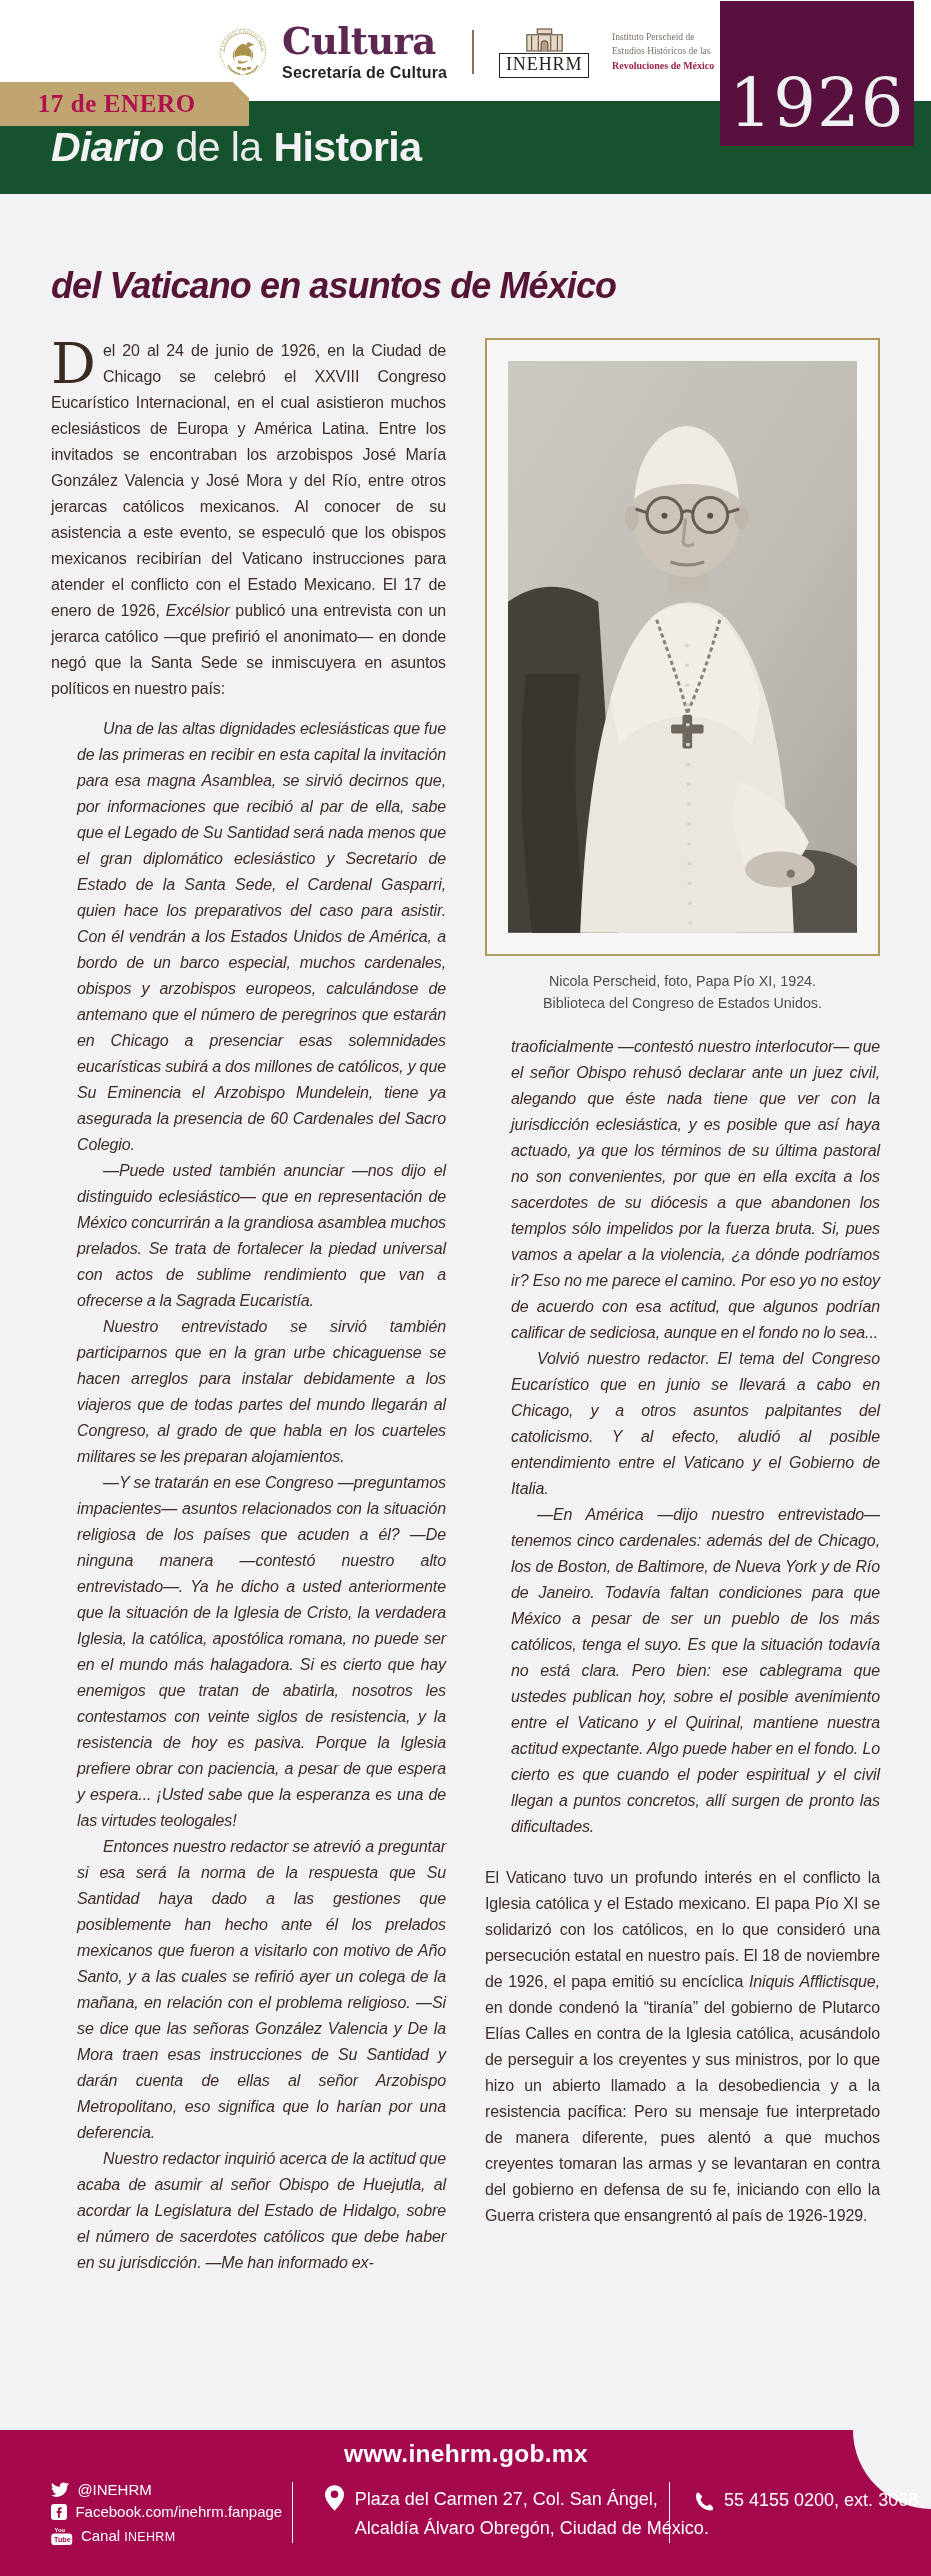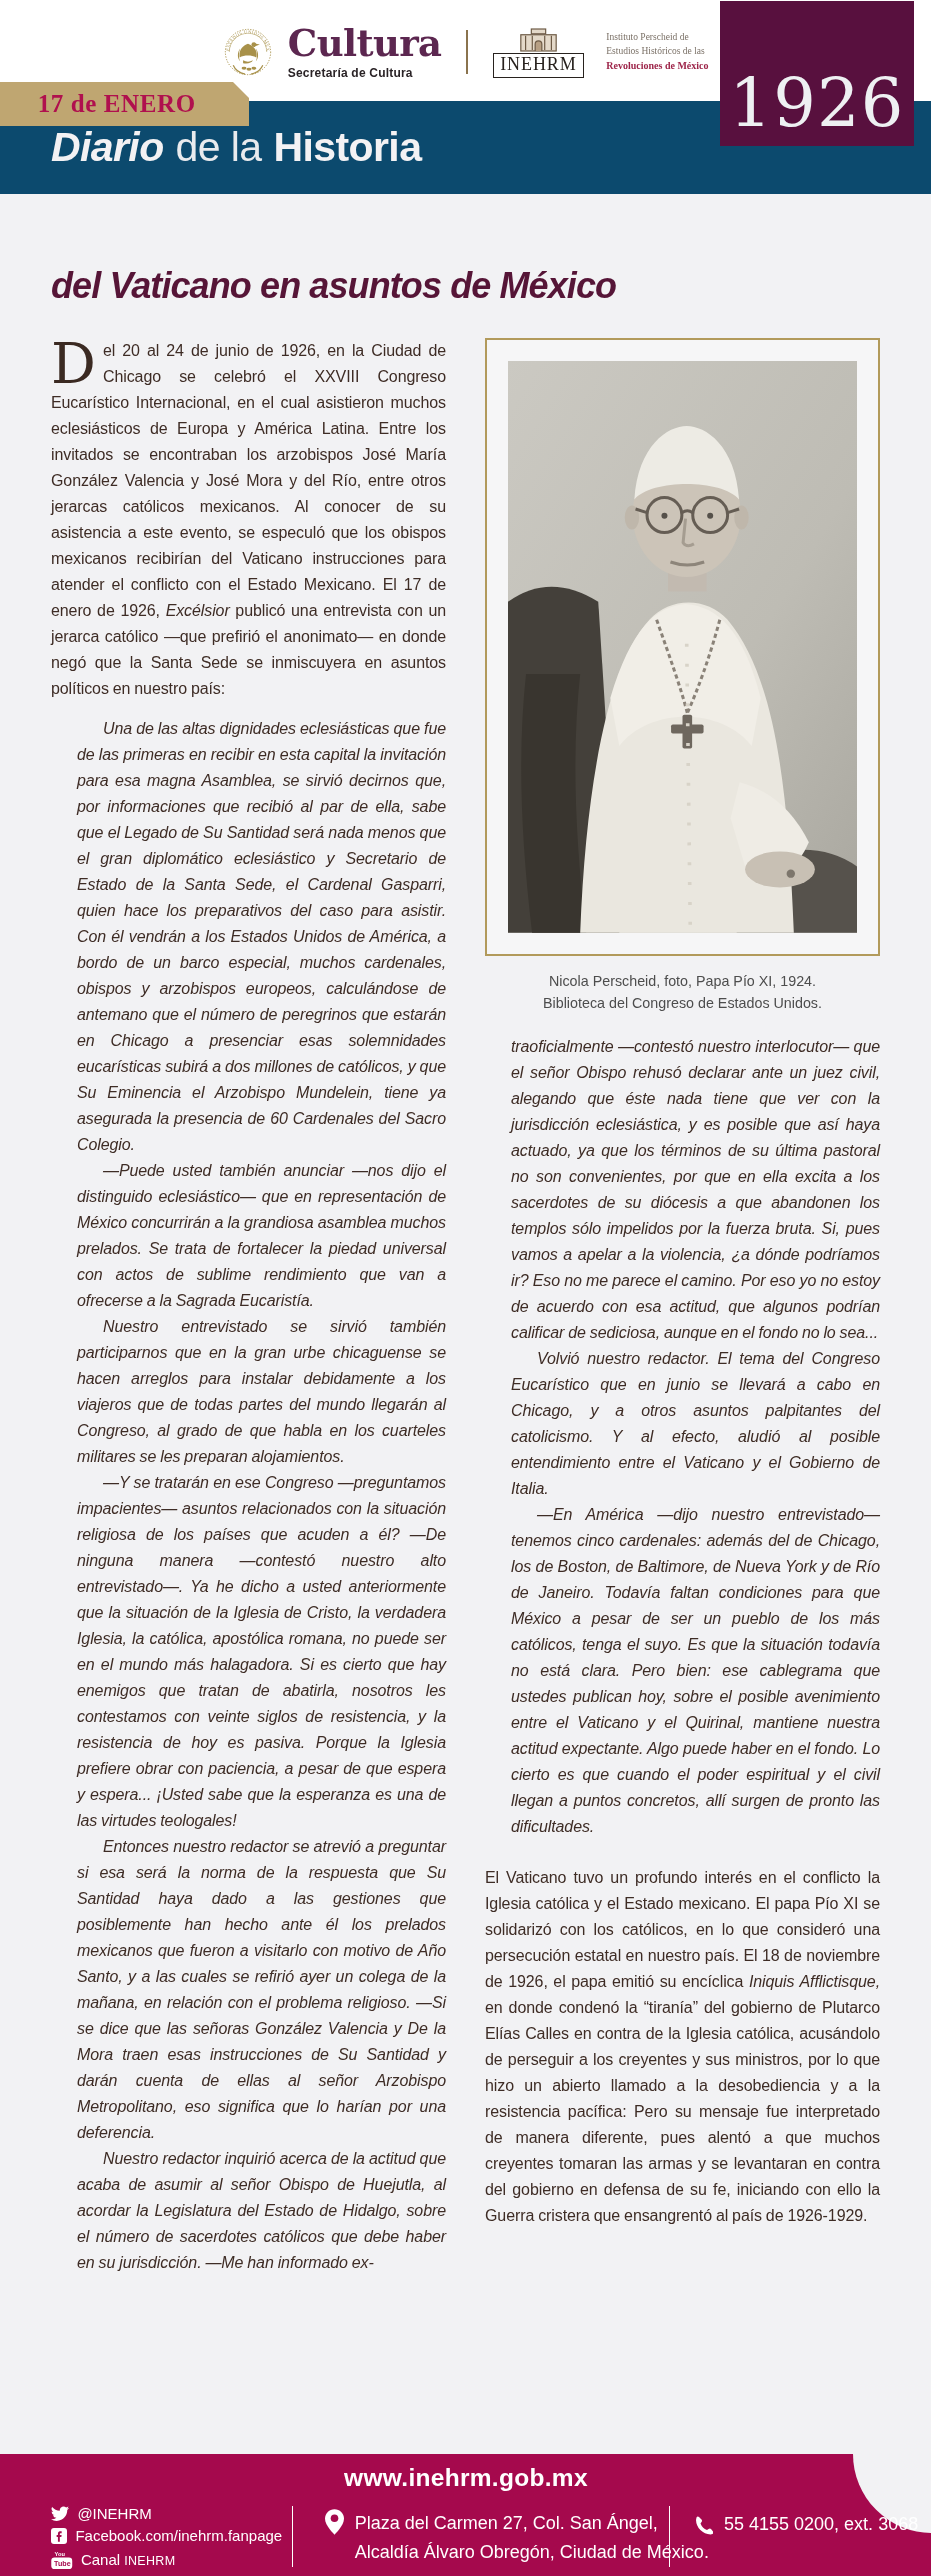--- a/index.html
+++ b/index.html
@@ -6,28 +6,28 @@
   html,body { background:#e8e8ea; }
   .page {
     position:relative; width:932px; height:2576px; margin:0 auto;
     background:#f2f2f4; overflow:hidden;
     font-family:"Liberation Sans", sans-serif; color:#3e2c25;
   }
   
   .masthead { position:absolute; top:0; left:0; right:0; height:101px; background:#ffffff; }
   .logo-row { height:100%; display:flex; align-items:center; justify-content:center; gap:14.3px; padding-top:3.6px; }
   .cultura-word { font-family:"DejaVu Serif", serif; font-weight:800; font-size:37px; color:#5c2750; line-height:1; letter-spacing:-0.6px; }
-  .cultura-sub { font-size:12px; font-weight:700; color:#2a2326; margin-top:4.2px; letter-spacing:0.2px; }
+  .cultura-sub { font-size:16px; font-weight:700; color:#2a2326; margin-top:4.2px; letter-spacing:0.2px; }
   .logo-divider { width:1.8px; height:44px; background:#8a734d; margin:0 10.7px; }
   .inehrm-logo { display:flex; flex-direction:column; align-items:center; }
   .inehrm-box { border:1.8px solid #28221e; padding:0.6px 6px 1.8px; font-family:"Liberation Serif", serif; font-size:18px; letter-spacing:0.9px; color:#28221e; background:#fff; }
   .inehrm-name { font-family:"Liberation Serif", serif; font-size:9.5px; line-height:1.45; color:#7a7066; margin-left:8.4px; }
   .inehrm-name .line3 { color:#9d2449; font-weight:700; font-size:10px; }
   
-  .banner { position:absolute; top:101px; left:0; right:0; height:93px; background:#0c4a6e; }
+  .banner { position:absolute; top:101px; left:0; right:0; height:93px; background:#14532d; }
   .banner-title { position:absolute; left:51px; top:0; height:93px; display:flex; align-items:center; gap:12px; color:#f3f2f4; font-size:41px; white-space:nowrap; }
   .bt-diario  { font-weight:700; font-style:italic; letter-spacing:-0.6px; }
   .bt-dela    { font-weight:400; letter-spacing:-0.6px; opacity:.96; }
   .bt-historia{ font-weight:700; letter-spacing:-0.6px; }
   .year-box { position:absolute; top:1.2px; right:18px; width:194px; height:145px; background:#58103e;
               display:flex; align-items:flex-end; justify-content:center; padding-bottom:9.5px; z-index:3; }
   .year-box span { font-family:"DejaVu Serif", serif; font-size:67px; line-height:1; color:#eef0f2; letter-spacing:1.2px; }
   .date-tag { position:absolute; left:0; top:82px; width:249px; height:44px; background:#bfa671; z-index:4;
               clip-path:polygon(0 0, 233px 0, 249px 16px, 249px 46px, 233px 62px, 0 62px);
               display:flex; align-items:center; justify-content:center; }
@@ -42,21 +42,21 @@
   .intro { margin-bottom:14.3px; }
   .quote { margin-left:26px; font-style:italic; }
   .quote .qp { text-indent:26px; margin:0; }
   .quote .qp.noindent { text-indent:0; }
   .photo-frame { border:2.4px solid #b29a5b; padding:21px; background:#f6f6f7; }
   .photo-frame svg { display:block; width:100%; height:auto; }
   .caption { margin-top:15.5px; text-align:center; font-size:14.3px; line-height:1.5; color:#4d4d4d; }
   .qr { margin-top:20px; }
   .closing { margin-top:25px; }
   
-  .footer { position:absolute; left:0; right:0; bottom:0; height:122px; background:#a5094d; color:#fff;margin-top:40px; }
+  .footer { position:absolute; left:0; right:0; bottom:0; height:146px; background:#a5094d; color:#fff;margin-top:40px; }
   .footer-notch { position:absolute; top:0; right:0; width:79px; height:79px; background:#f2f2f4; border-bottom-left-radius:100% 100%; }
   .footer-url { text-align:center; padding-top:9.5px; font-size:24.5px; font-weight:700; letter-spacing:0.3px; }
   .social { position:absolute; left:51px; top:51px; display:flex; flex-direction:column; gap:5.4px; }
   .soc-row { display:flex; align-items:center; gap:8.4px; font-size:15px; }
   .soc-row .small-caps { font-size:12.5px; letter-spacing:0.3px; }
   .fdiv { position:absolute; top:52px; width:1.2px; height:61px; background:#ffffff; }
   .fdiv1 { left:292px; } .fdiv2 { left:669px; }
   .address { position:absolute; left:325px; top:55px; display:flex; gap:10.7px; font-size:18px; line-height:29px; }
   .phone { position:absolute; left:695px; top:60px; display:flex; align-items:flex-start; gap:11px; font-size:18px; }
 </style>

